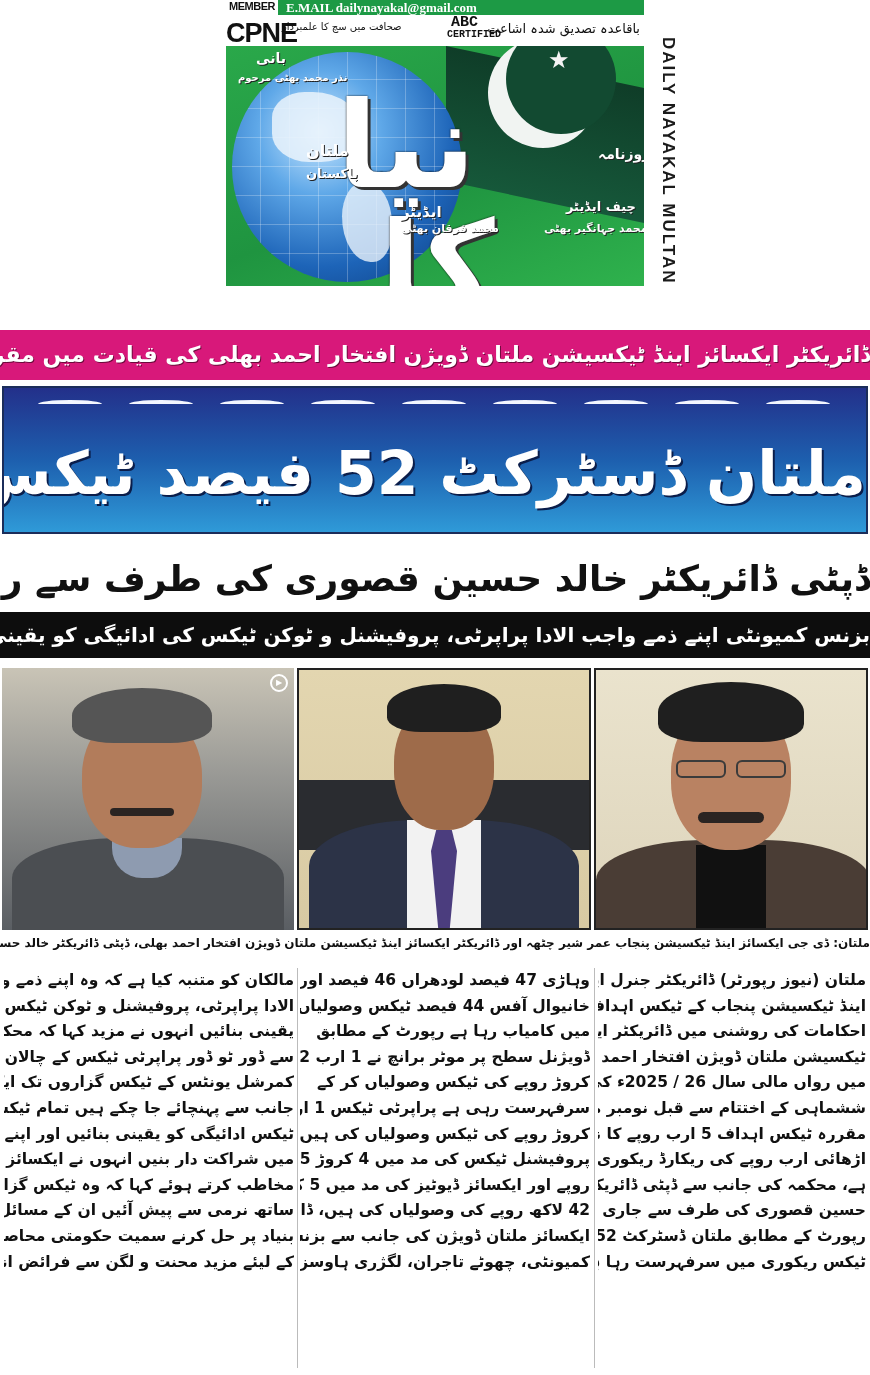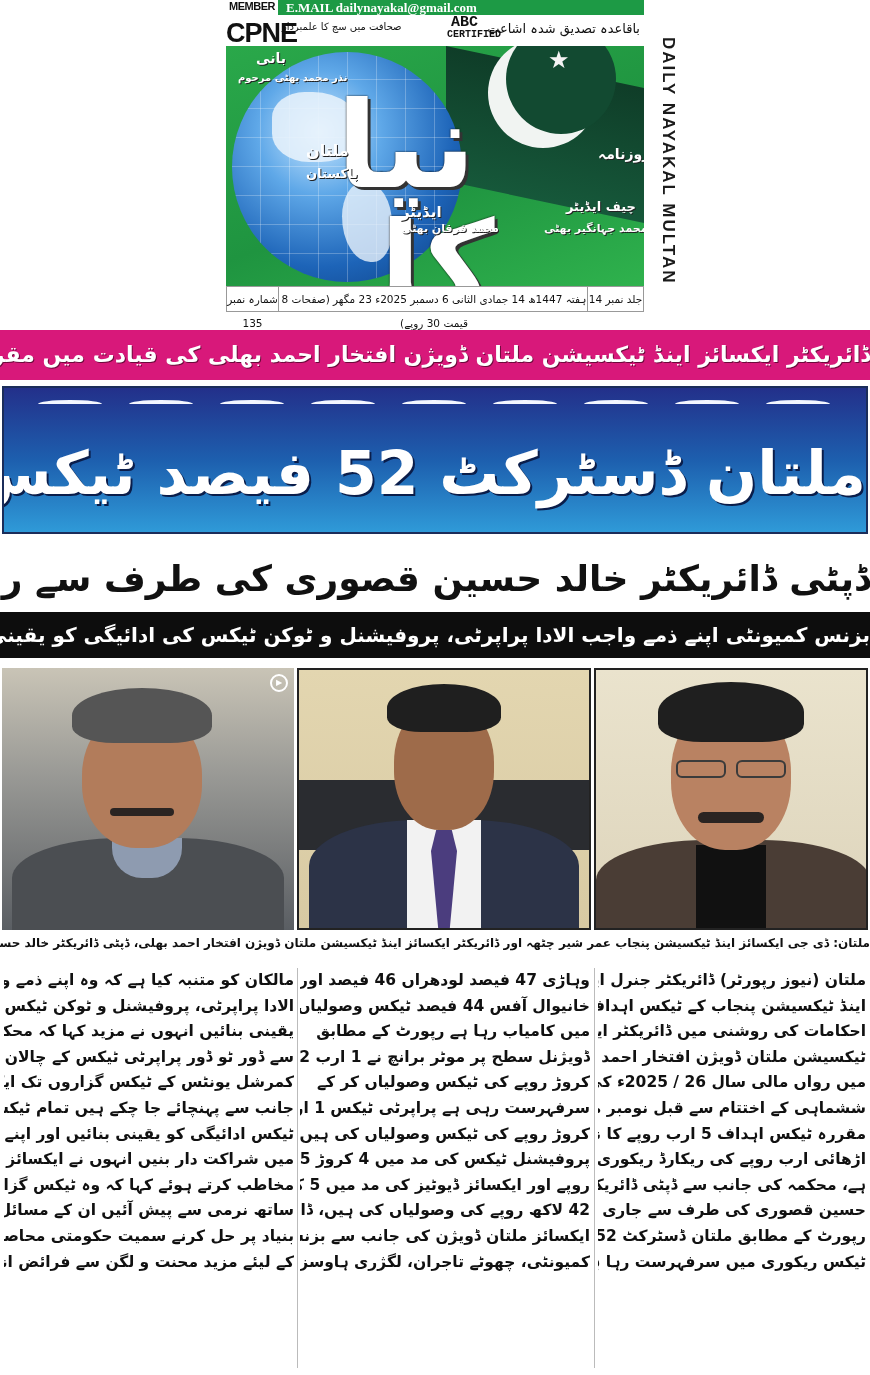--- a/index.html
+++ b/index.html
@@ -121,25 +121,20 @@
     <span id="founder-name" class="mast-lbl urdu">نذر محمد بھٹی مرحوم</span>
     <span id="city-lbl" class="mast-lbl urdu">ملتان</span>
     <span id="country-lbl" class="mast-lbl urdu">پاکستان</span>
     <span id="daily-lbl" class="mast-lbl urdu">روزنامہ</span>
     <span id="editor-lbl" class="mast-lbl urdu">ایڈیٹر</span>
     <span id="editor-name" class="mast-lbl urdu">محمد فرقان بھٹی</span>
     <span id="chief-lbl" class="mast-lbl urdu">چیف ایڈیٹر</span>
     <span id="chief-name" class="mast-lbl urdu">محمد جہانگیر بھٹی</span>
   </div>
 
-  <div id="mast-info">
-    <div id="issue-no" class="urdu">شمارہ نمبر 135</div>
-    <div id="date-line" class="urdu">ہفتہ 1447ھ 14 جمادی الثانی 6 دسمبر 2025ء 23 مگھر (صفحات 8 قیمت 30 روپے)</div>
-    <div id="volume-no" class="urdu">جلد نمبر 14</div>
-  </div>
 </div>
 
 <div id="side-title">DAILY NAYAKAL MULTAN</div>
 
 <div id="pink-banner" class="urdu">ڈائریکٹر ایکسائز اینڈ ٹیکسیشن ملتان ڈویژن افتخار احمد بھلی کی قیادت میں مقررہ ٹیکس اہداف کی ریکارڈ ریکوری</div>
 
 <div id="blue-banner">
   <div class="swash-row">
     <span></span>
       <span></span>

